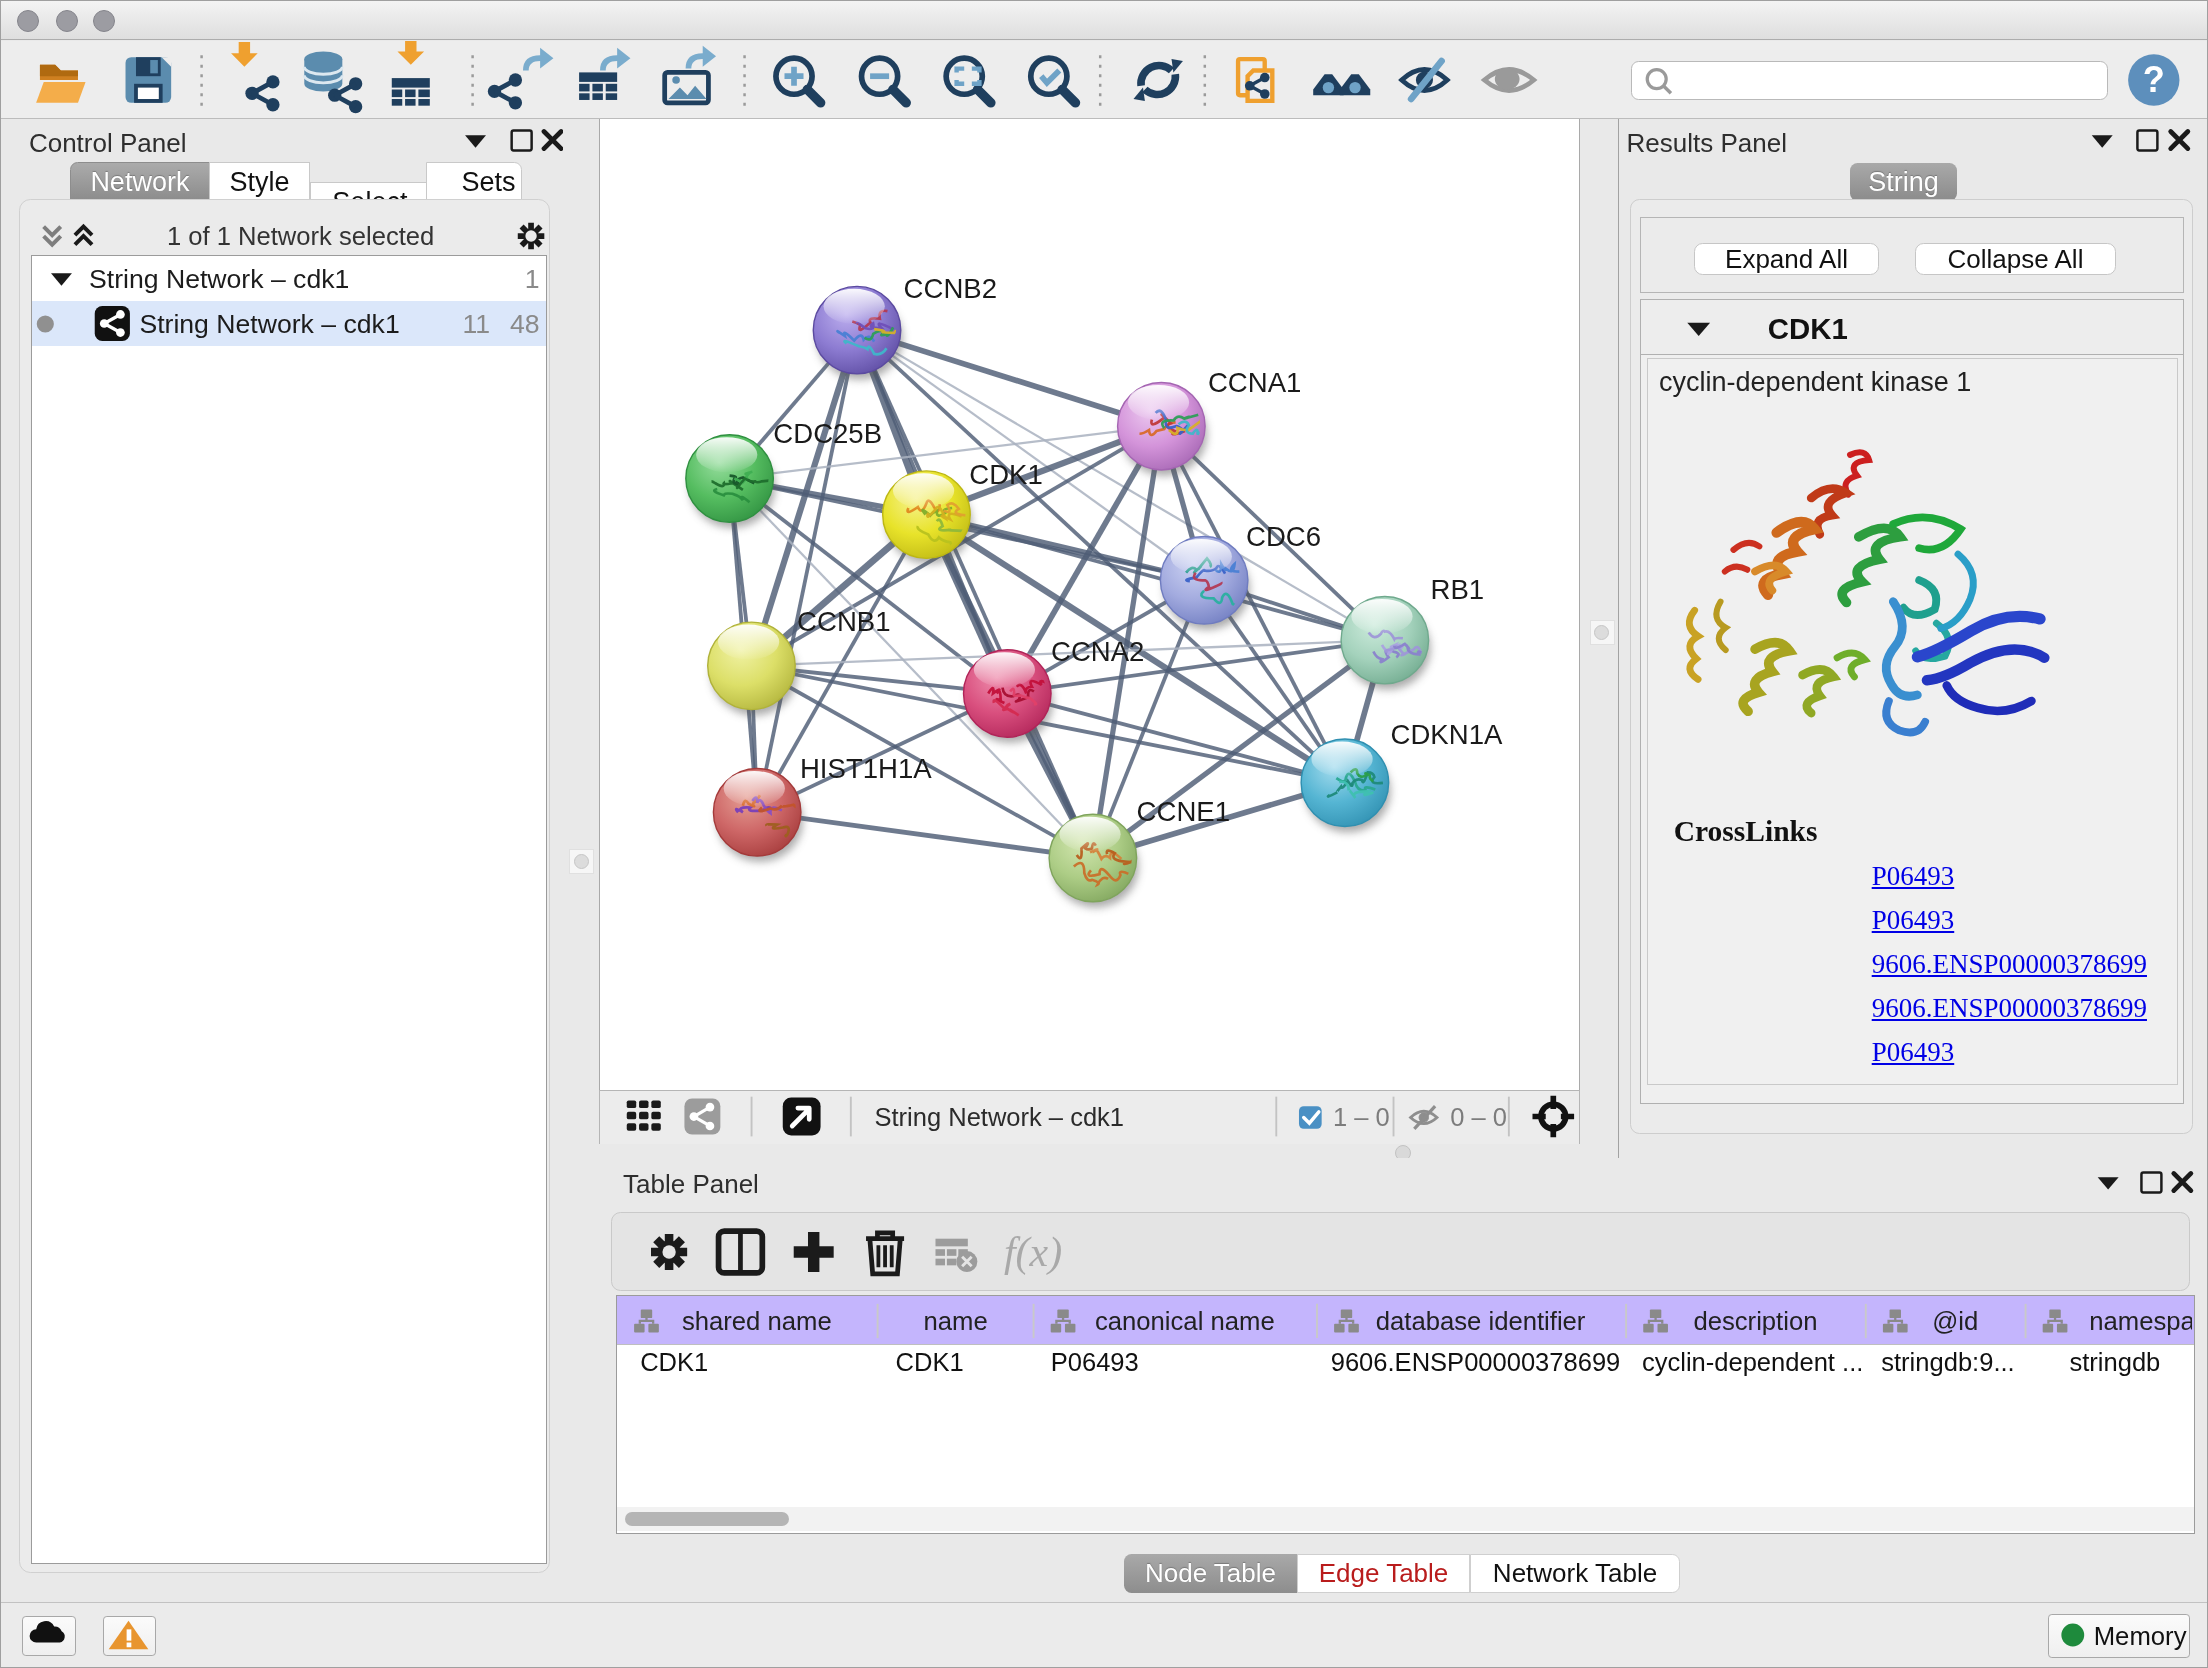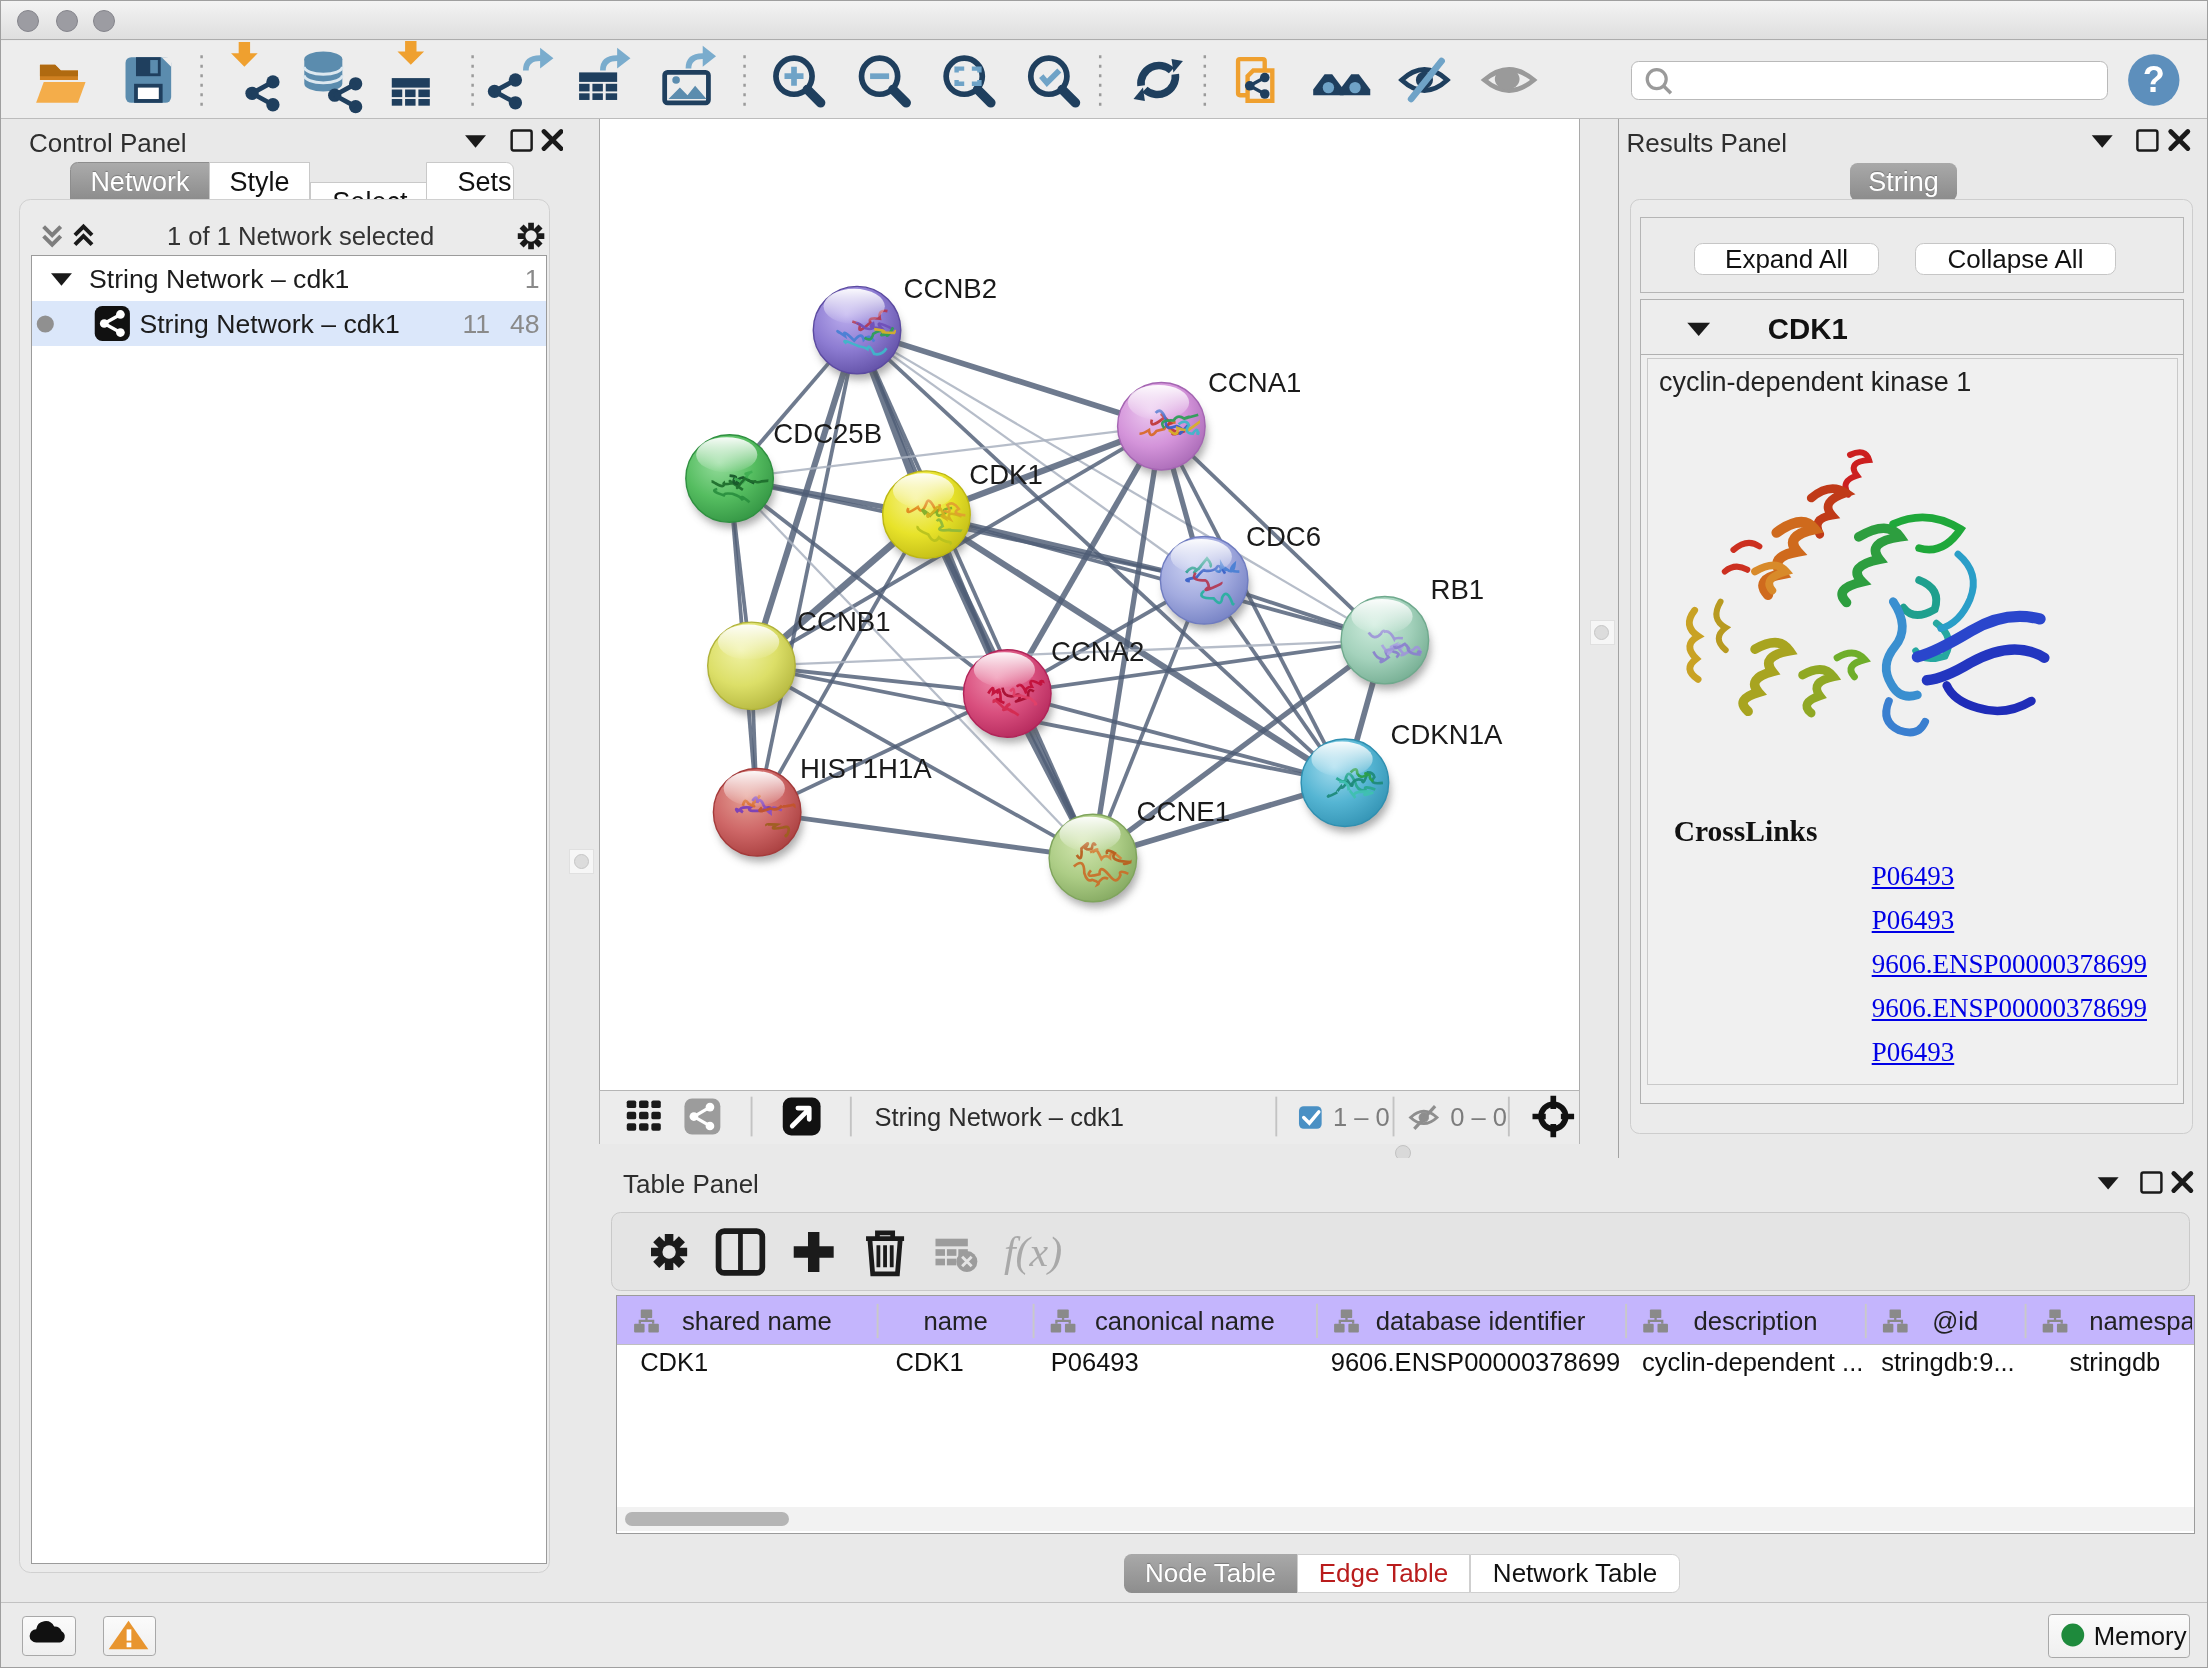--- a/index.html
+++ b/index.html
@@ -233,21 +233,21 @@
     <div style="position:absolute;left:27px;top:8.6px;" class="ptitle">Control Panel</div>
     <svg width="561" height="43" style="position:absolute;left:0;top:0;" viewBox="0 0 590 45">
       <path d="M487 17 l22 0 l-11 13 z" fill="#1a1a1a"></path>
       <rect x="536" y="12" width="21" height="21" fill="none" stroke="#1a1a1a" stroke-width="2.6" rx="2"></rect>
       <path d="M570 13 l18 18 M588 13 l-18 18" stroke="#1a1a1a" stroke-width="5" stroke-linecap="round"></path>
     </svg>
 
     <div class="tab tabsel" style="left:68px;width:140px;border-radius:7.6px 0 0 0;top:43px;">Network</div>
     <div class="tab" style="left:207px;width:101px;top:43px;">Style</div>
     <div class="tab" style="left:308px;width:120px;top:43px;margin-top:20px;">Select</div>
-    <div class="tab" style="left:424px;width:88px;border-radius:0 7.6px 0 0;top:43px;padding-left:29px;">Sets</div>
+    <div class="tab" style="left:424px;width:96px;border-radius:0 7.6px 0 0;top:43px;padding-left:29px;">Sets</div>
 
     <div id="cp-container">
 
       <svg width="529" height="55" style="position:absolute;left:0;top:0;" viewBox="0 0 556 58">
         <g stroke="#7e7e7e" stroke-width="4.2" fill="none">
           <path d="M24 28 l9 9 l9 -9 M24 38 l9 9 l9 -9"></path>
         </g>
         <g stroke="#1a1a1a" stroke-width="4.2" fill="none">
           <path d="M57 37 l9 -9 l9 9 M57 47 l9 -9 l9 9"></path>
         </g>

